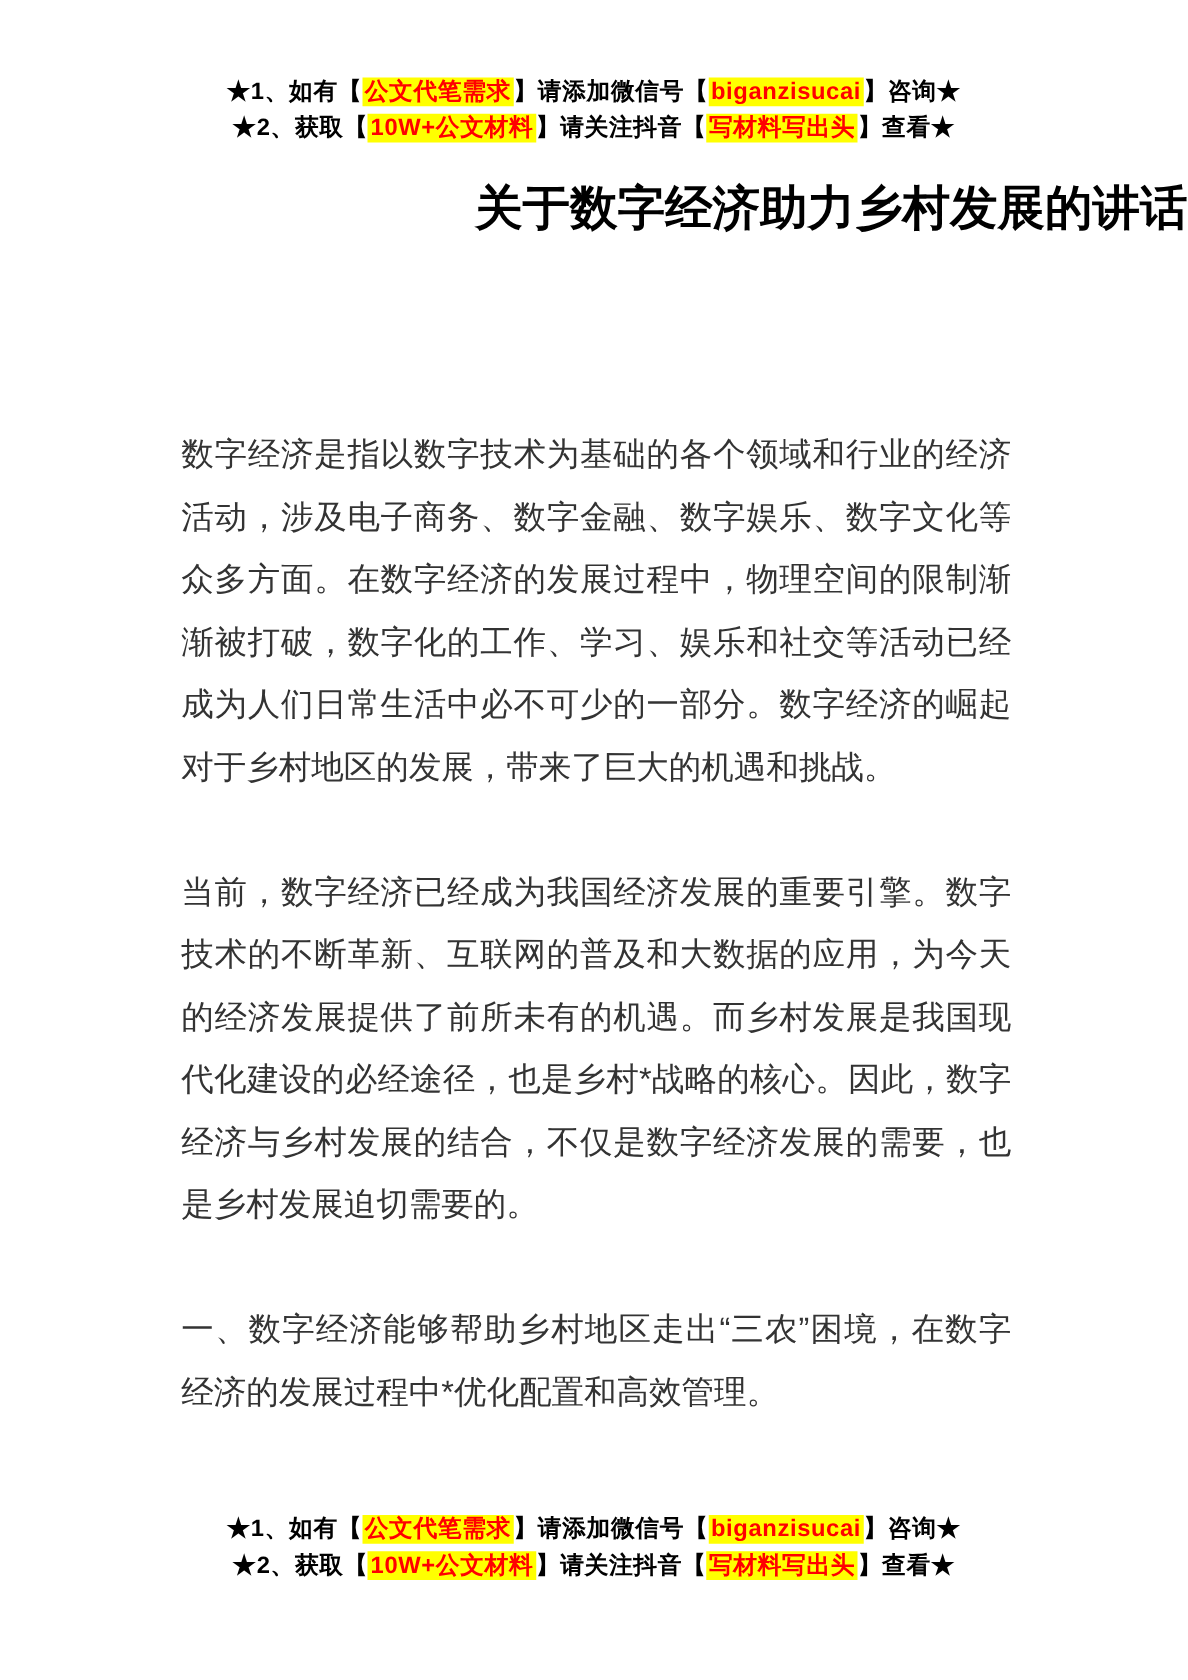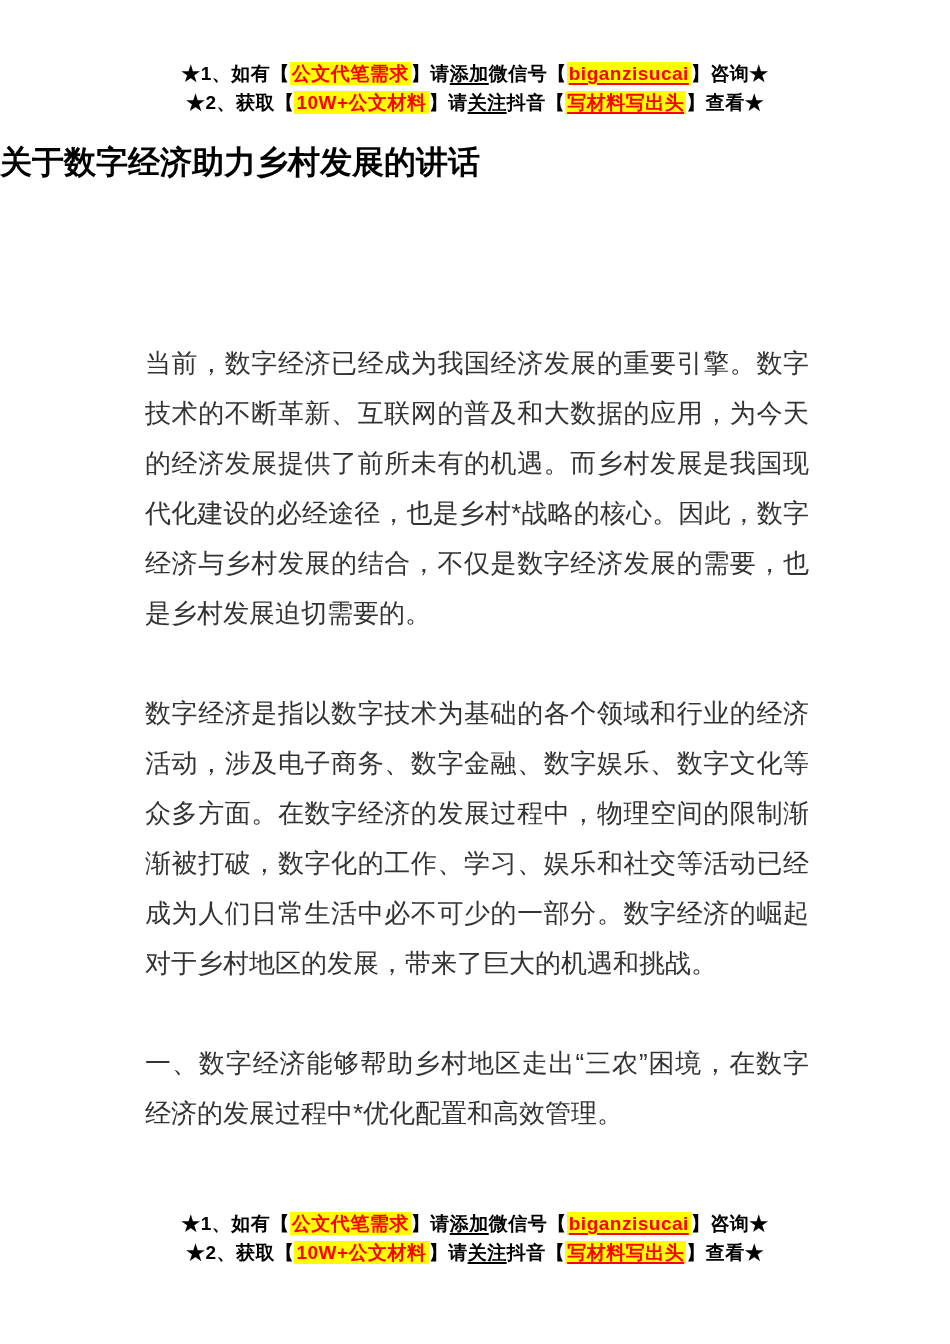--- a/index.html
+++ b/index.html
@@ -26,32 +26,31 @@
   .promo-bottom { top: 1209px; }
   .seg { white-space: pre-wrap; text-align: right; }
   .seg.highlight,
   .seg.highlight-underline {
     background: var(--highlight, #ffff00);
     color: var(--accent-red, #ff0000);
     padding: 1px 2px;
   }
   .seg.underline,
   .seg.highlight-underline {
-    text-decoration: underline;
     text-underline-offset: 3px;
     text-decoration-thickness: 2px;
   }
   .title {
     position: absolute;
     top: 141px;
     left: 0;
     right: 0;
     margin: 0;
-    text-align: left;
-    font-size: 32px;
+    text-align: right;
+    font-size: 38px;
     font-weight: 700;
     color: var(--title-text, #000000);
   }
   .content {
     position: absolute;
     top: 338px;
     left: 145px;
     width: 664px;
     font-size: 26px;
     font-weight: 400;
@@ -69,22 +68,22 @@
 <div class="page">
 
   <div class="promo promo-top">
     <div class="promo-line"><span class="seg plain">★1、如有【</span><span class="seg highlight">公文代笔需求</span><span class="seg plain">】请</span><span class="seg underline">添加</span><span class="seg plain">微信号【</span><span class="seg highlight-underline">biganzisucai</span><span class="seg plain">】咨询★</span></div>
     <div class="promo-line"><span class="seg plain">★2、获取【</span><span class="seg highlight">10W+公文材料</span><span class="seg plain">】请</span><span class="seg underline">关注</span><span class="seg plain">抖音【</span><span class="seg highlight-underline">写材料写出头</span><span class="seg plain">】查看★</span></div>
   </div>
 
   <h1 class="title">关于数字经济助力乡村发展的讲话</h1>
 
   <div class="content">
+      <p>数字经济是指以数字技术为基础的各个领域和行业的经济活动，涉及电子商务、数字金融、数字娱乐、数字文化等众多方面。在数字经济的发展过程中，物理空间的限制渐渐被打破，数字化的工作、学习、娱乐和社交等活动已经成为人们日常生活中必不可少的一部分。数字经济的崛起对于乡村地区的发展，带来了巨大的机遇和挑战。</p>
       <p>当前，数字经济已经成为我国经济发展的重要引擎。数字技术的不断革新、互联网的普及和大数据的应用，为今天的经济发展提供了前所未有的机遇。而乡村发展是我国现代化建设的必经途径，也是乡村*战略的核心。因此，数字经济与乡村发展的结合，不仅是数字经济发展的需要，也是乡村发展迫切需要的。</p>
-      <p>数字经济是指以数字技术为基础的各个领域和行业的经济活动，涉及电子商务、数字金融、数字娱乐、数字文化等众多方面。在数字经济的发展过程中，物理空间的限制渐渐被打破，数字化的工作、学习、娱乐和社交等活动已经成为人们日常生活中必不可少的一部分。数字经济的崛起对于乡村地区的发展，带来了巨大的机遇和挑战。</p>
       <p>一、数字经济能够帮助乡村地区走出“三农”困境，在数字经济的发展过程中*优化配置和高效管理。</p>
     </div>
 
   <div class="promo promo-bottom">
     <div class="promo-line"><span class="seg plain">★1、如有【</span><span class="seg highlight">公文代笔需求</span><span class="seg plain">】请</span><span class="seg underline">添加</span><span class="seg plain">微信号【</span><span class="seg highlight-underline">biganzisucai</span><span class="seg plain">】咨询★</span></div>
     <div class="promo-line"><span class="seg plain">★2、获取【</span><span class="seg highlight">10W+公文材料</span><span class="seg plain">】请</span><span class="seg underline">关注</span><span class="seg plain">抖音【</span><span class="seg highlight-underline">写材料写出头</span><span class="seg plain">】查看★</span></div>
   </div>
 
 </div>
 

